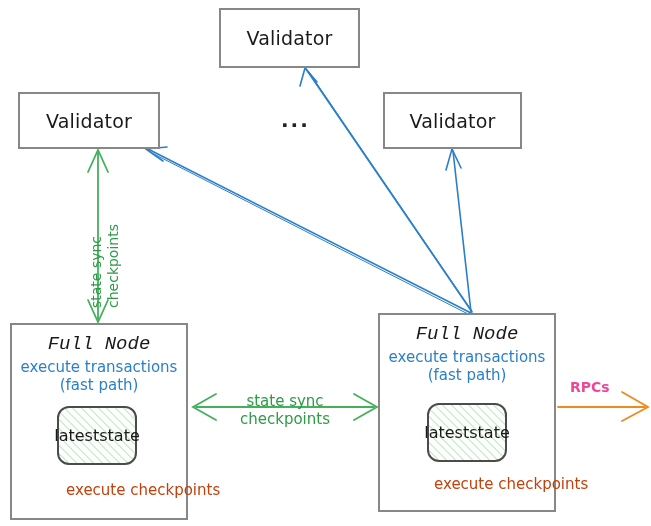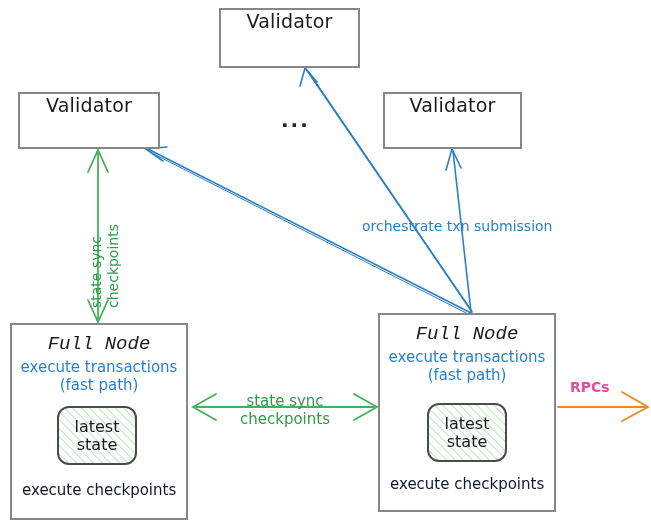--- a/index.html
+++ b/index.html
@@ -32,20 +32,21 @@
   .box-title {
     text-align: center;
     color: #1a1a1a;
     font-size: 19px;
     font-family: "DejaVu Sans", sans-serif;
     letter-spacing: 0.2px;
     white-space: nowrap;
   }
   .validator-box {
     display: flex;
+    align-items: center;
     justify-content: center;
   }
   .fullnode-box {
     display: block;
     padding-top: 8px;
   }
   .fn-title {
     font-size: 19px;
     color: #1a1a1a;
     text-align: center;
@@ -66,34 +67,34 @@
     border: 2px solid #4b4b4b;
     border-radius: 12px;
     background-color: #fdfffd;
     background-image: repeating-linear-gradient(
         45deg,
         rgba(64,170,80,0.22) 0px,
         rgba(64,170,80,0.22) 1.2px,
         rgba(255,255,255,0) 1.2px,
         rgba(255,255,255,0) 6px);
     display: flex;
-    flex-direction: column;
+    flex-direction: row;
     align-items: center;
     justify-content: center;
     color: #1a1a1a;
     font-size: 16px;
     line-height: 1.12;
   }
   .label {
     position: absolute;
     white-space: nowrap;
     font-family: "DejaVu Sans", sans-serif;
   }
   .lbl-blue { color: #2a7fc9; font-size: 14px; }
-  .lbl-green { color: #0f172a; font-size: 15px; }
+  .lbl-green { color: #c2410c; font-size: 15px; margin-left: 44px; }
   .lbl-orange { color: #ec4899; font-size: 14px; font-weight: 600; }
   .lbl-dots { color: #222222; font-size: 20px; font-weight: 700; letter-spacing: 2px; }
   .rot-label {
     position: absolute;
     transform-origin: left bottom;
     transform: rotate(-90deg);
     white-space: nowrap;
     color: #2e9b47;
     font-size: 14px;
   }
@@ -154,21 +155,20 @@
   <div class="node-box validator-box" style="left:18px; top:92px; width:142px; height:57px;">
     <div class="box-title">Validator</div>
   </div>
 
   <div class="node-box validator-box" style="left:383px; top:92px; width:139px; height:57px;">
     <div class="box-title">Validator</div>
   </div>
 
   <div class="label lbl-dots" style="left:281px; top:108px;">...</div>
 
-  <div class="label lbl-blue" style="left:362px; top:218px;">orchestrate txn submission</div>
 
   <div class="rot-label" style="left:104px; top:292px;">state sync</div>
   <div class="rot-label" style="left:121px; top:292px;">checkpoints</div>
 
   <div class="center-green" style="left:215px; top:392px; width:140px;">
     <div>state sync</div>
     <div>checkpoints</div>
   </div>
 
   <div class="label lbl-orange" style="left:570px; top:379px;">RPCs</div>

